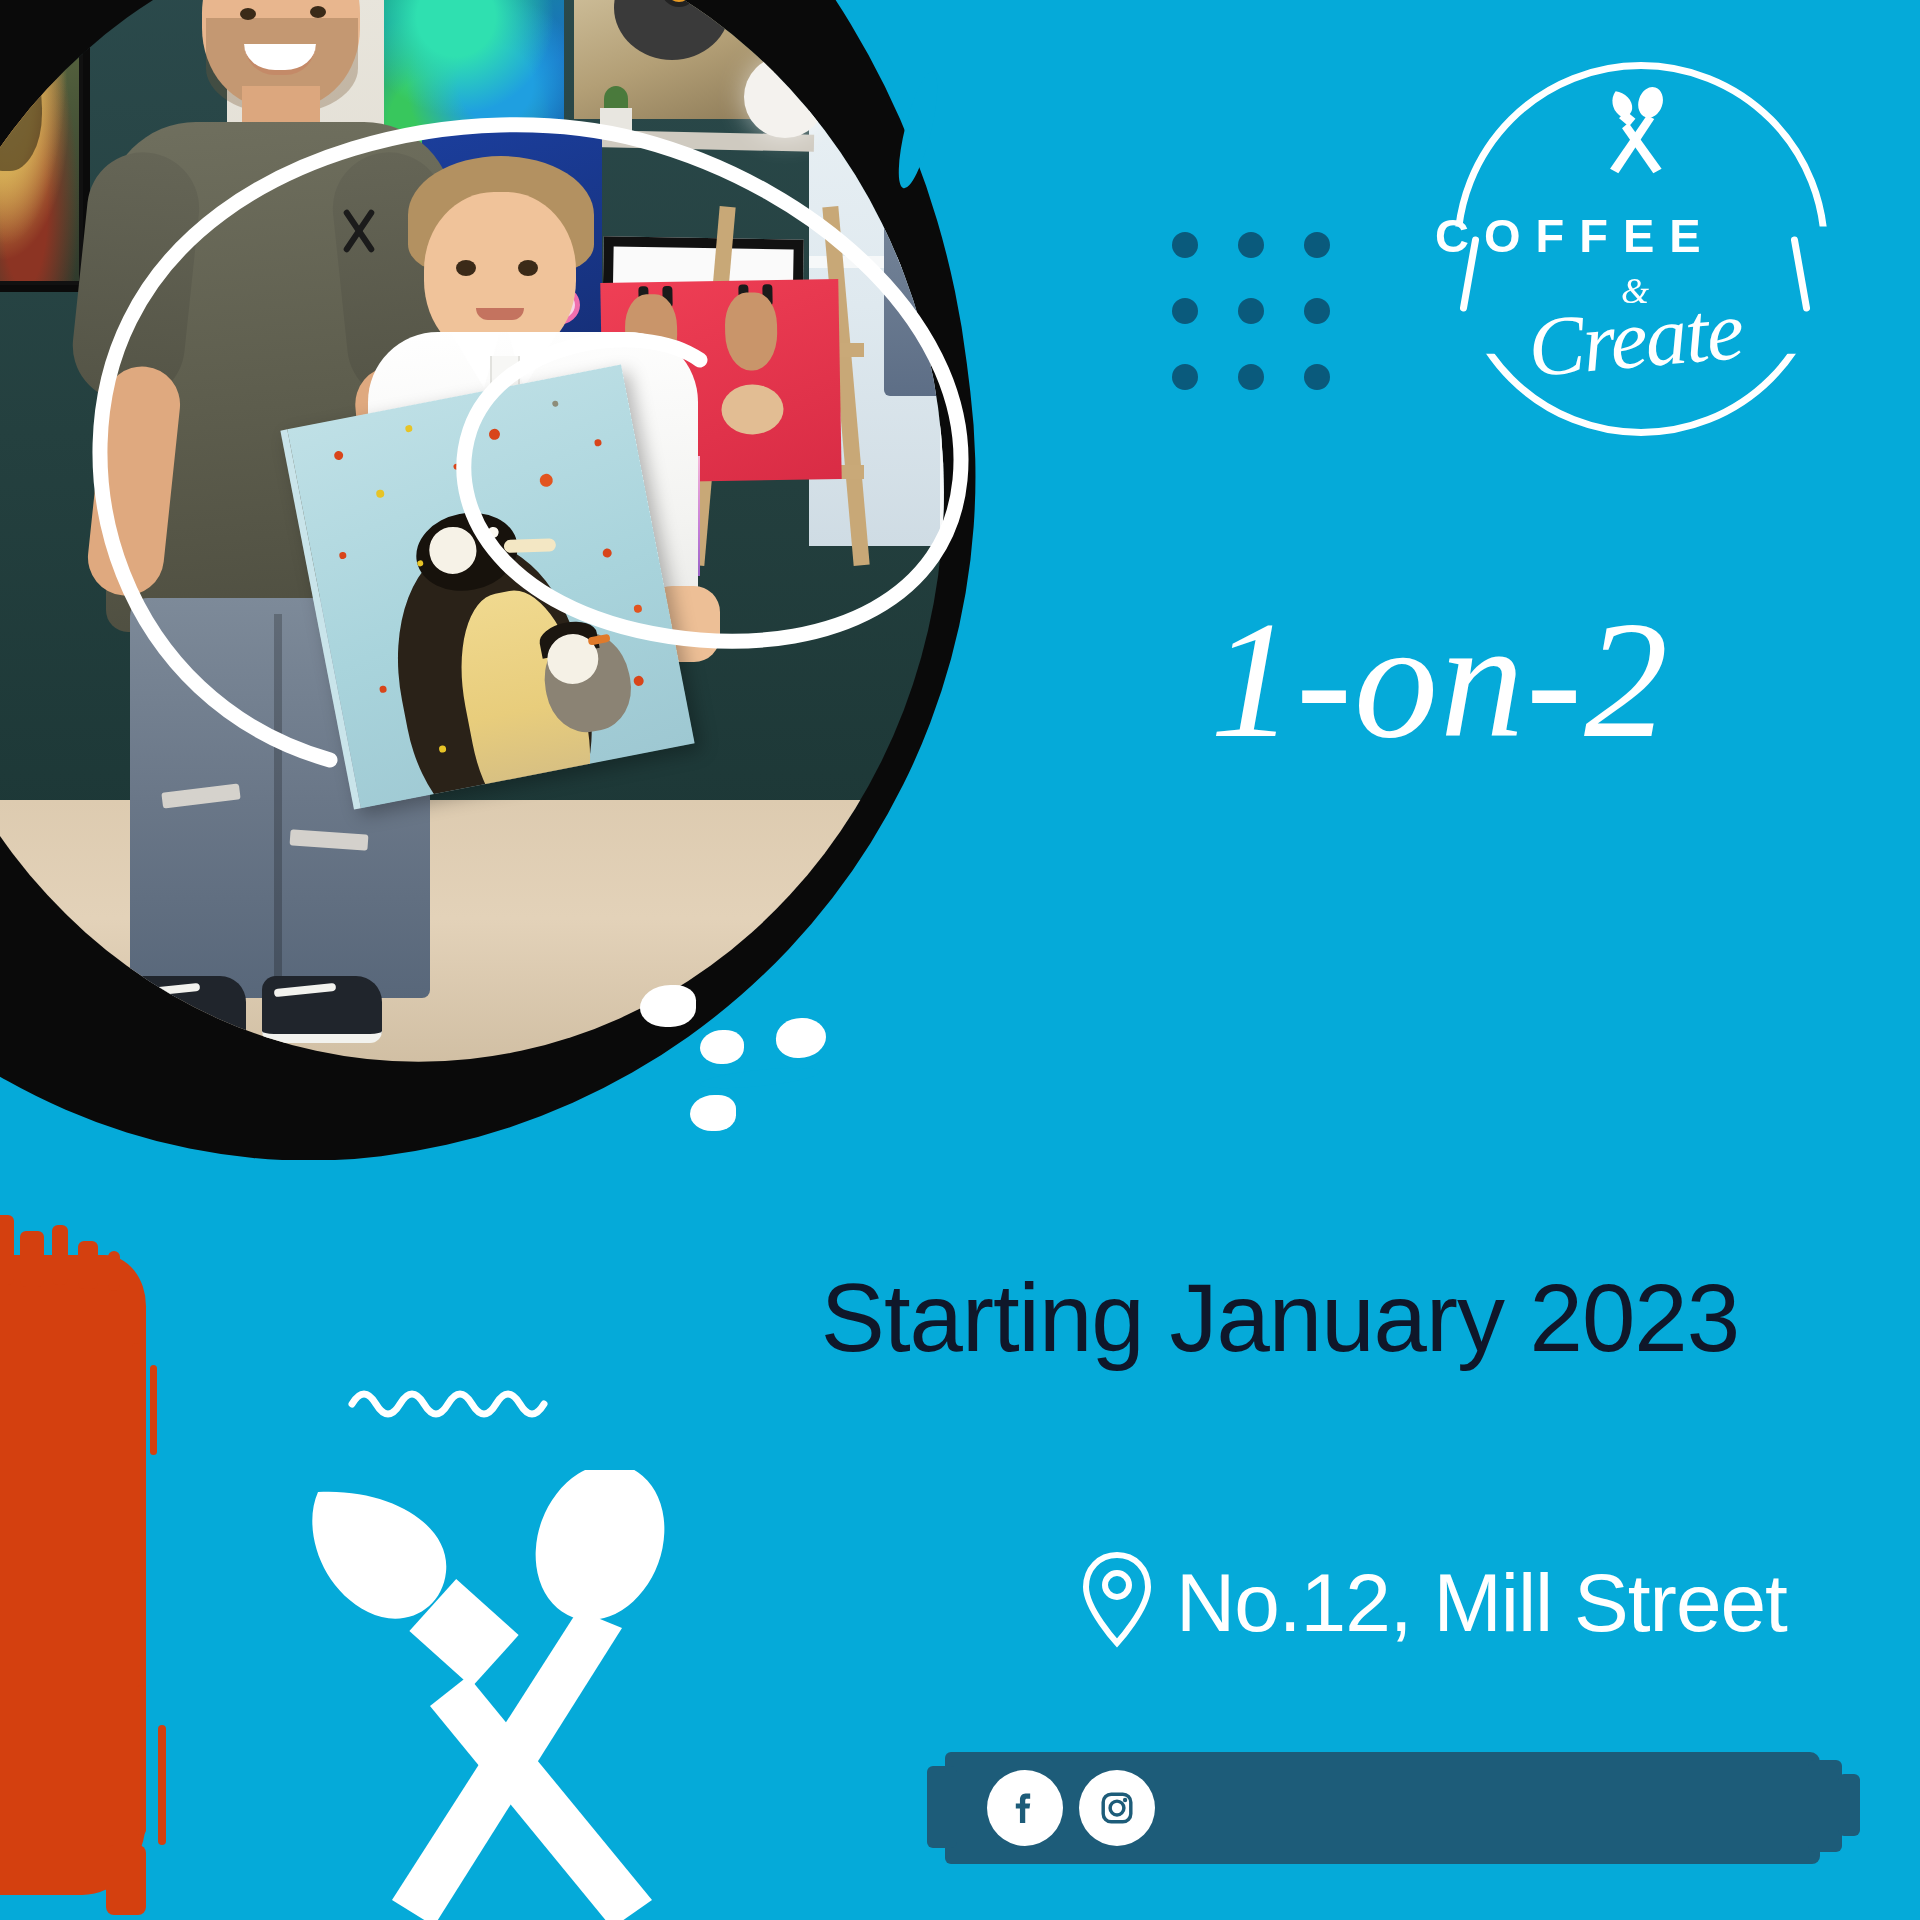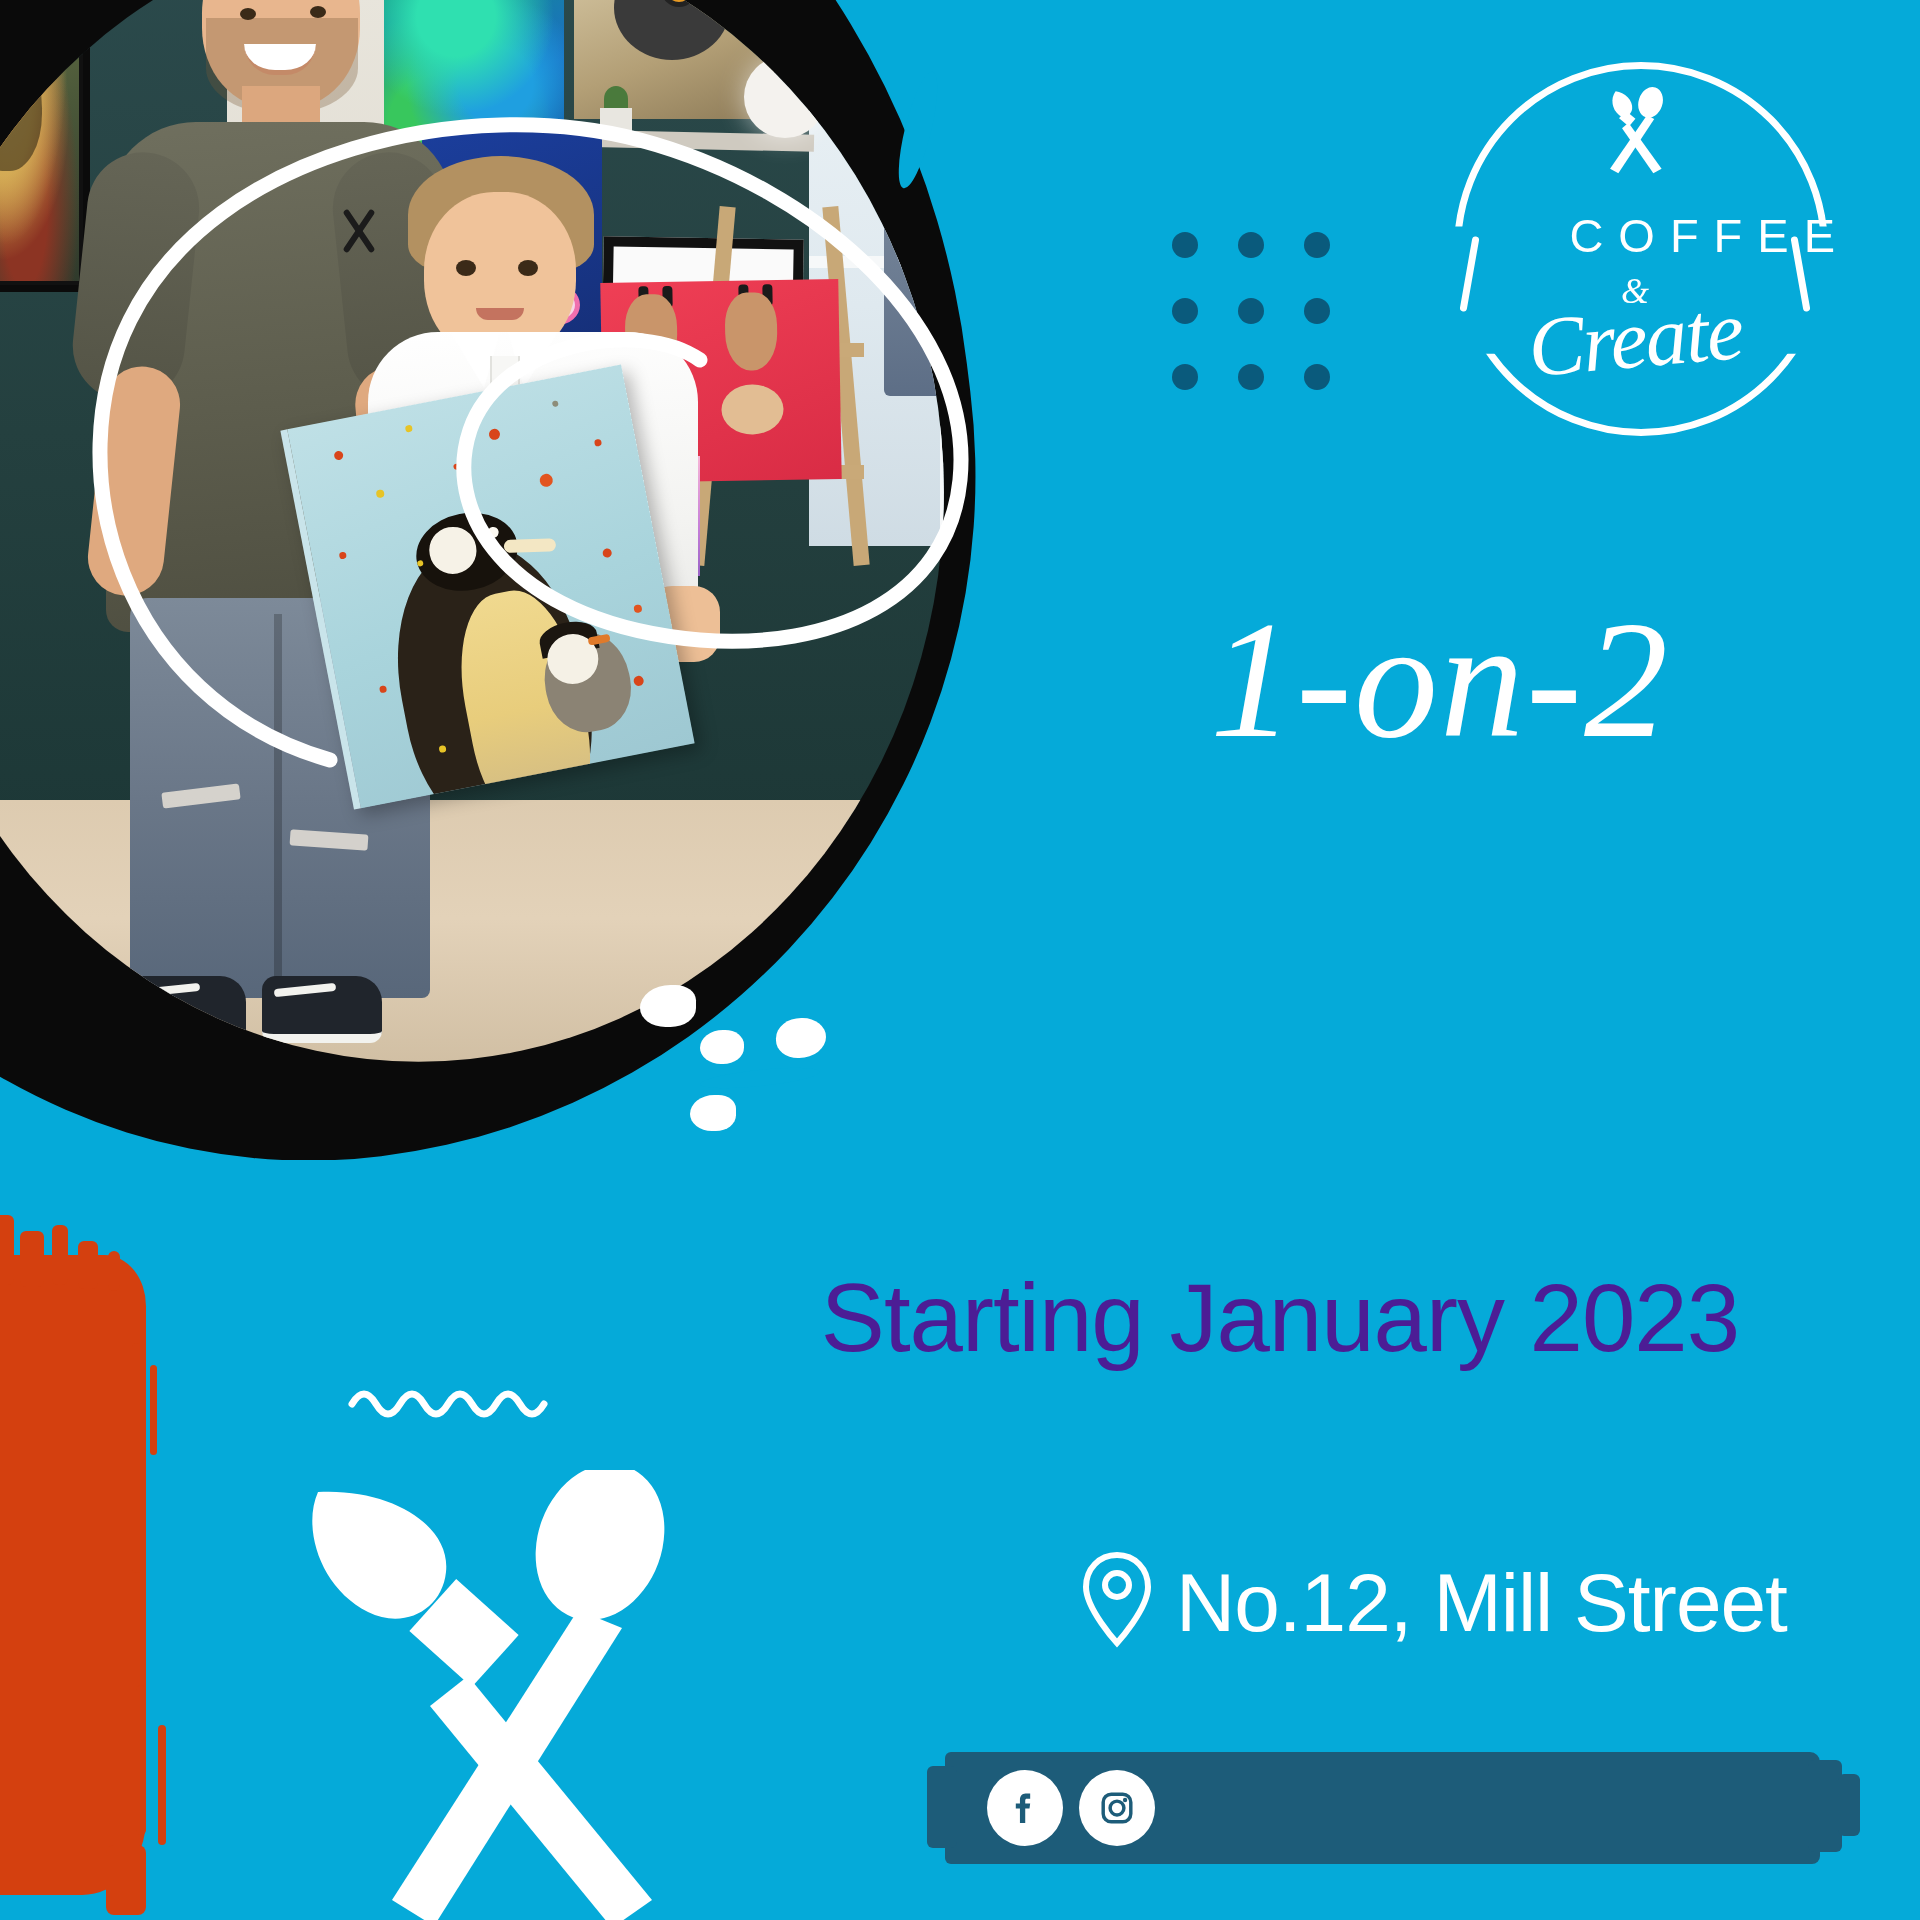--- a/index.html
+++ b/index.html
@@ -253,39 +253,39 @@
     border:7px solid #fff;border-radius:50%;
     clip-path:polygon(0 0,100% 0,100% 44%,0 44%);}
   .logo .arc-b{position:absolute;left:34px;top:4px;width:360px;height:360px;
     border:7px solid #fff;border-radius:50%;
     clip-path:polygon(0 78%,100% 78%,100% 100%,0 100%);}
   .logo .tick-l{position:absolute;left:46px;top:178px;width:7px;height:76px;background:#fff;
     border-radius:4px;transform:rotate(10deg);}
   .logo .tick-r{position:absolute;right:46px;top:178px;width:7px;height:76px;background:#fff;
     border-radius:4px;transform:rotate(-10deg);}
   .logo .tool{position:absolute;left:168px;top:26px;width:92px;height:92px;}
-  .logo-word{position:absolute;left:0;top:150px;width:430px;text-align:right;
-    font-size:47px;font-weight:normal;letter-spacing:15px;text-indent:15px;color:#fff;
+  .logo-word{position:absolute;left:0;top:150px;width:430px;text-align:left;
+    font-size:47px;font-weight:bold;letter-spacing:15px;text-indent:15px;color:#fff;
     font-family:"Liberation Sans",sans-serif;}
   .logo-amp{position:absolute;left:0;top:212px;width:430px;text-align:center;
     font-size:36px;color:#fff;font-family:"Liberation Serif",serif;font-style:italic;}
   .logo-script{position:absolute;left:0;top:232px;width:430px;text-align:center;
     font-size:84px;color:#fff;font-family:"Liberation Serif",serif;font-style:italic;
     letter-spacing:-2px;transform:rotate(-5deg);}
 
   
   .headline-script{position:absolute;left:960px;top:595px;width:960px;
     text-align:center;font-family:"Liberation Serif",serif;font-style:italic;
     font-size:168px;line-height:1;color:#fff;letter-spacing:2px;}
   .headline-bold{position:absolute;left:900px;top:760px;width:1020px;
     text-align:center;font-family:"Liberation Sans",sans-serif;font-weight:bold;
     font-size:168px;line-height:1;color:#fff;letter-spacing:-3px;}
   .subhead{position:absolute;left:640px;top:1270px;width:1280px;
     text-align:center;font-family:"Liberation Sans",sans-serif;
-    font-size:96px;line-height:1;color:#4c1d95;font-weight:300;letter-spacing:-1px;}
+    font-size:96px;line-height:1;color:#0f172a;font-weight:300;letter-spacing:-1px;}
 
   
   .squiggle{position:absolute;left:348px;top:1382px;width:200px;height:50px;}
 
   
   .tools-big{position:absolute;left:300px;top:1470px;width:430px;height:460px;}
 
   
   .address{position:absolute;left:1080px;top:1548px;display:flex;align-items:center;gap:22px;}
   .address .pin{width:74px;height:100px;flex:0 0 auto;}

